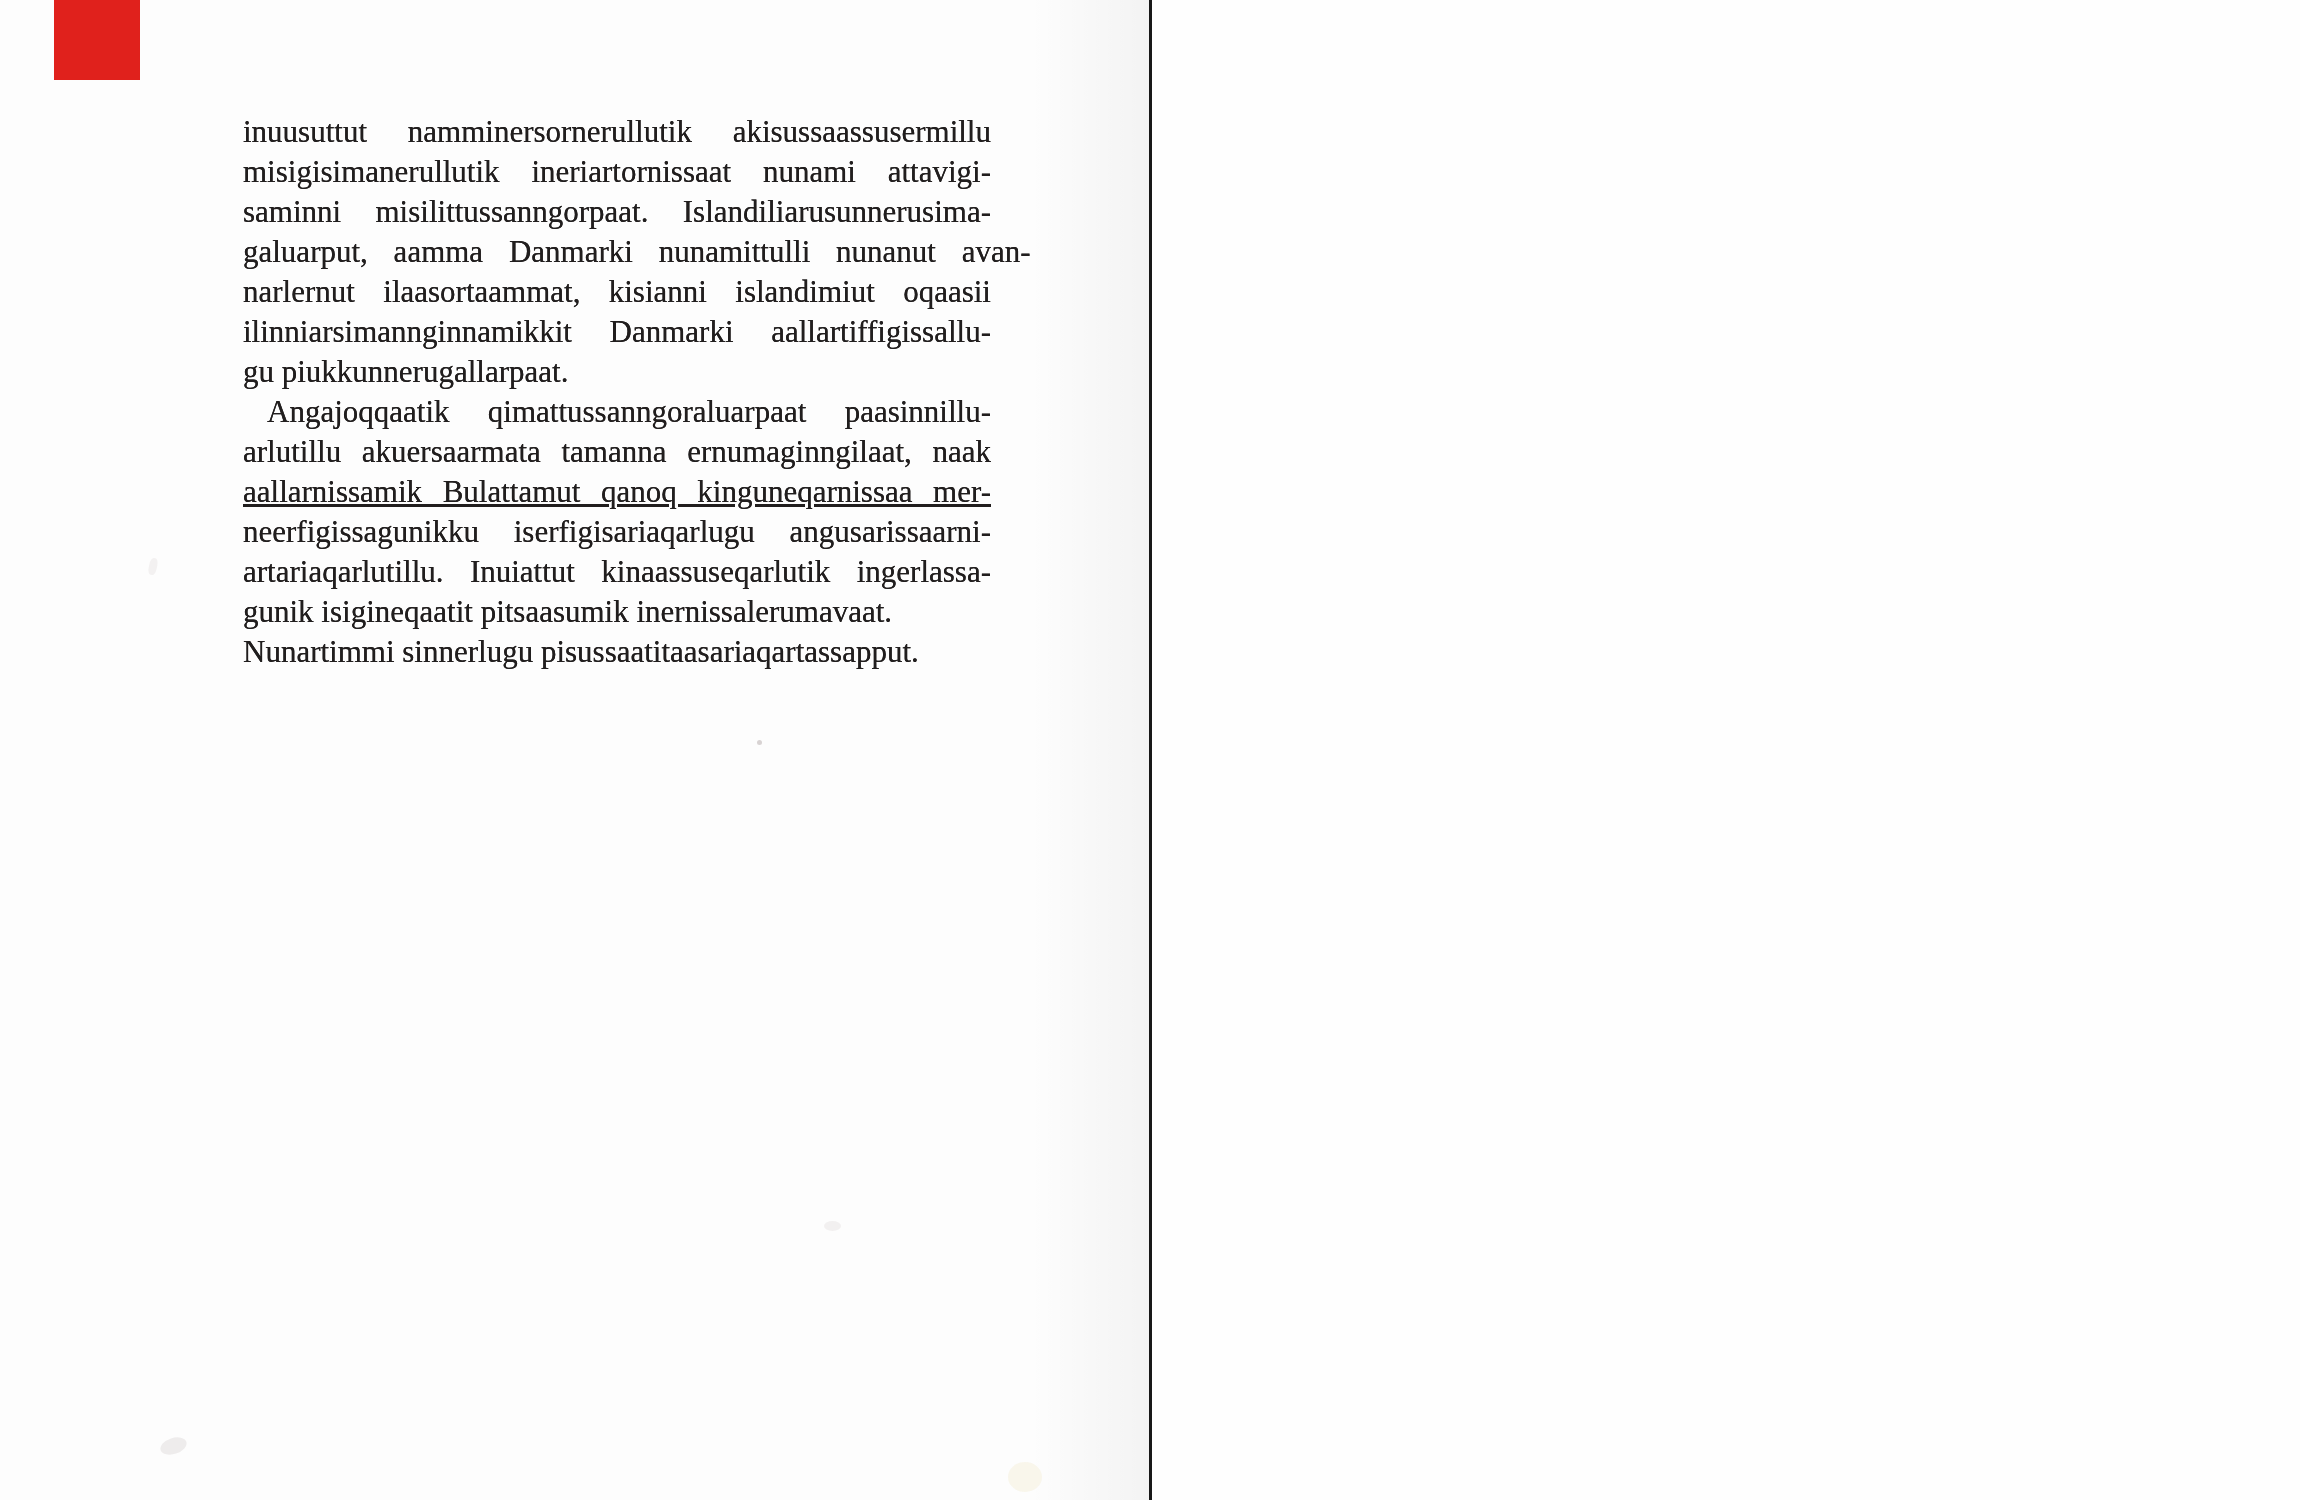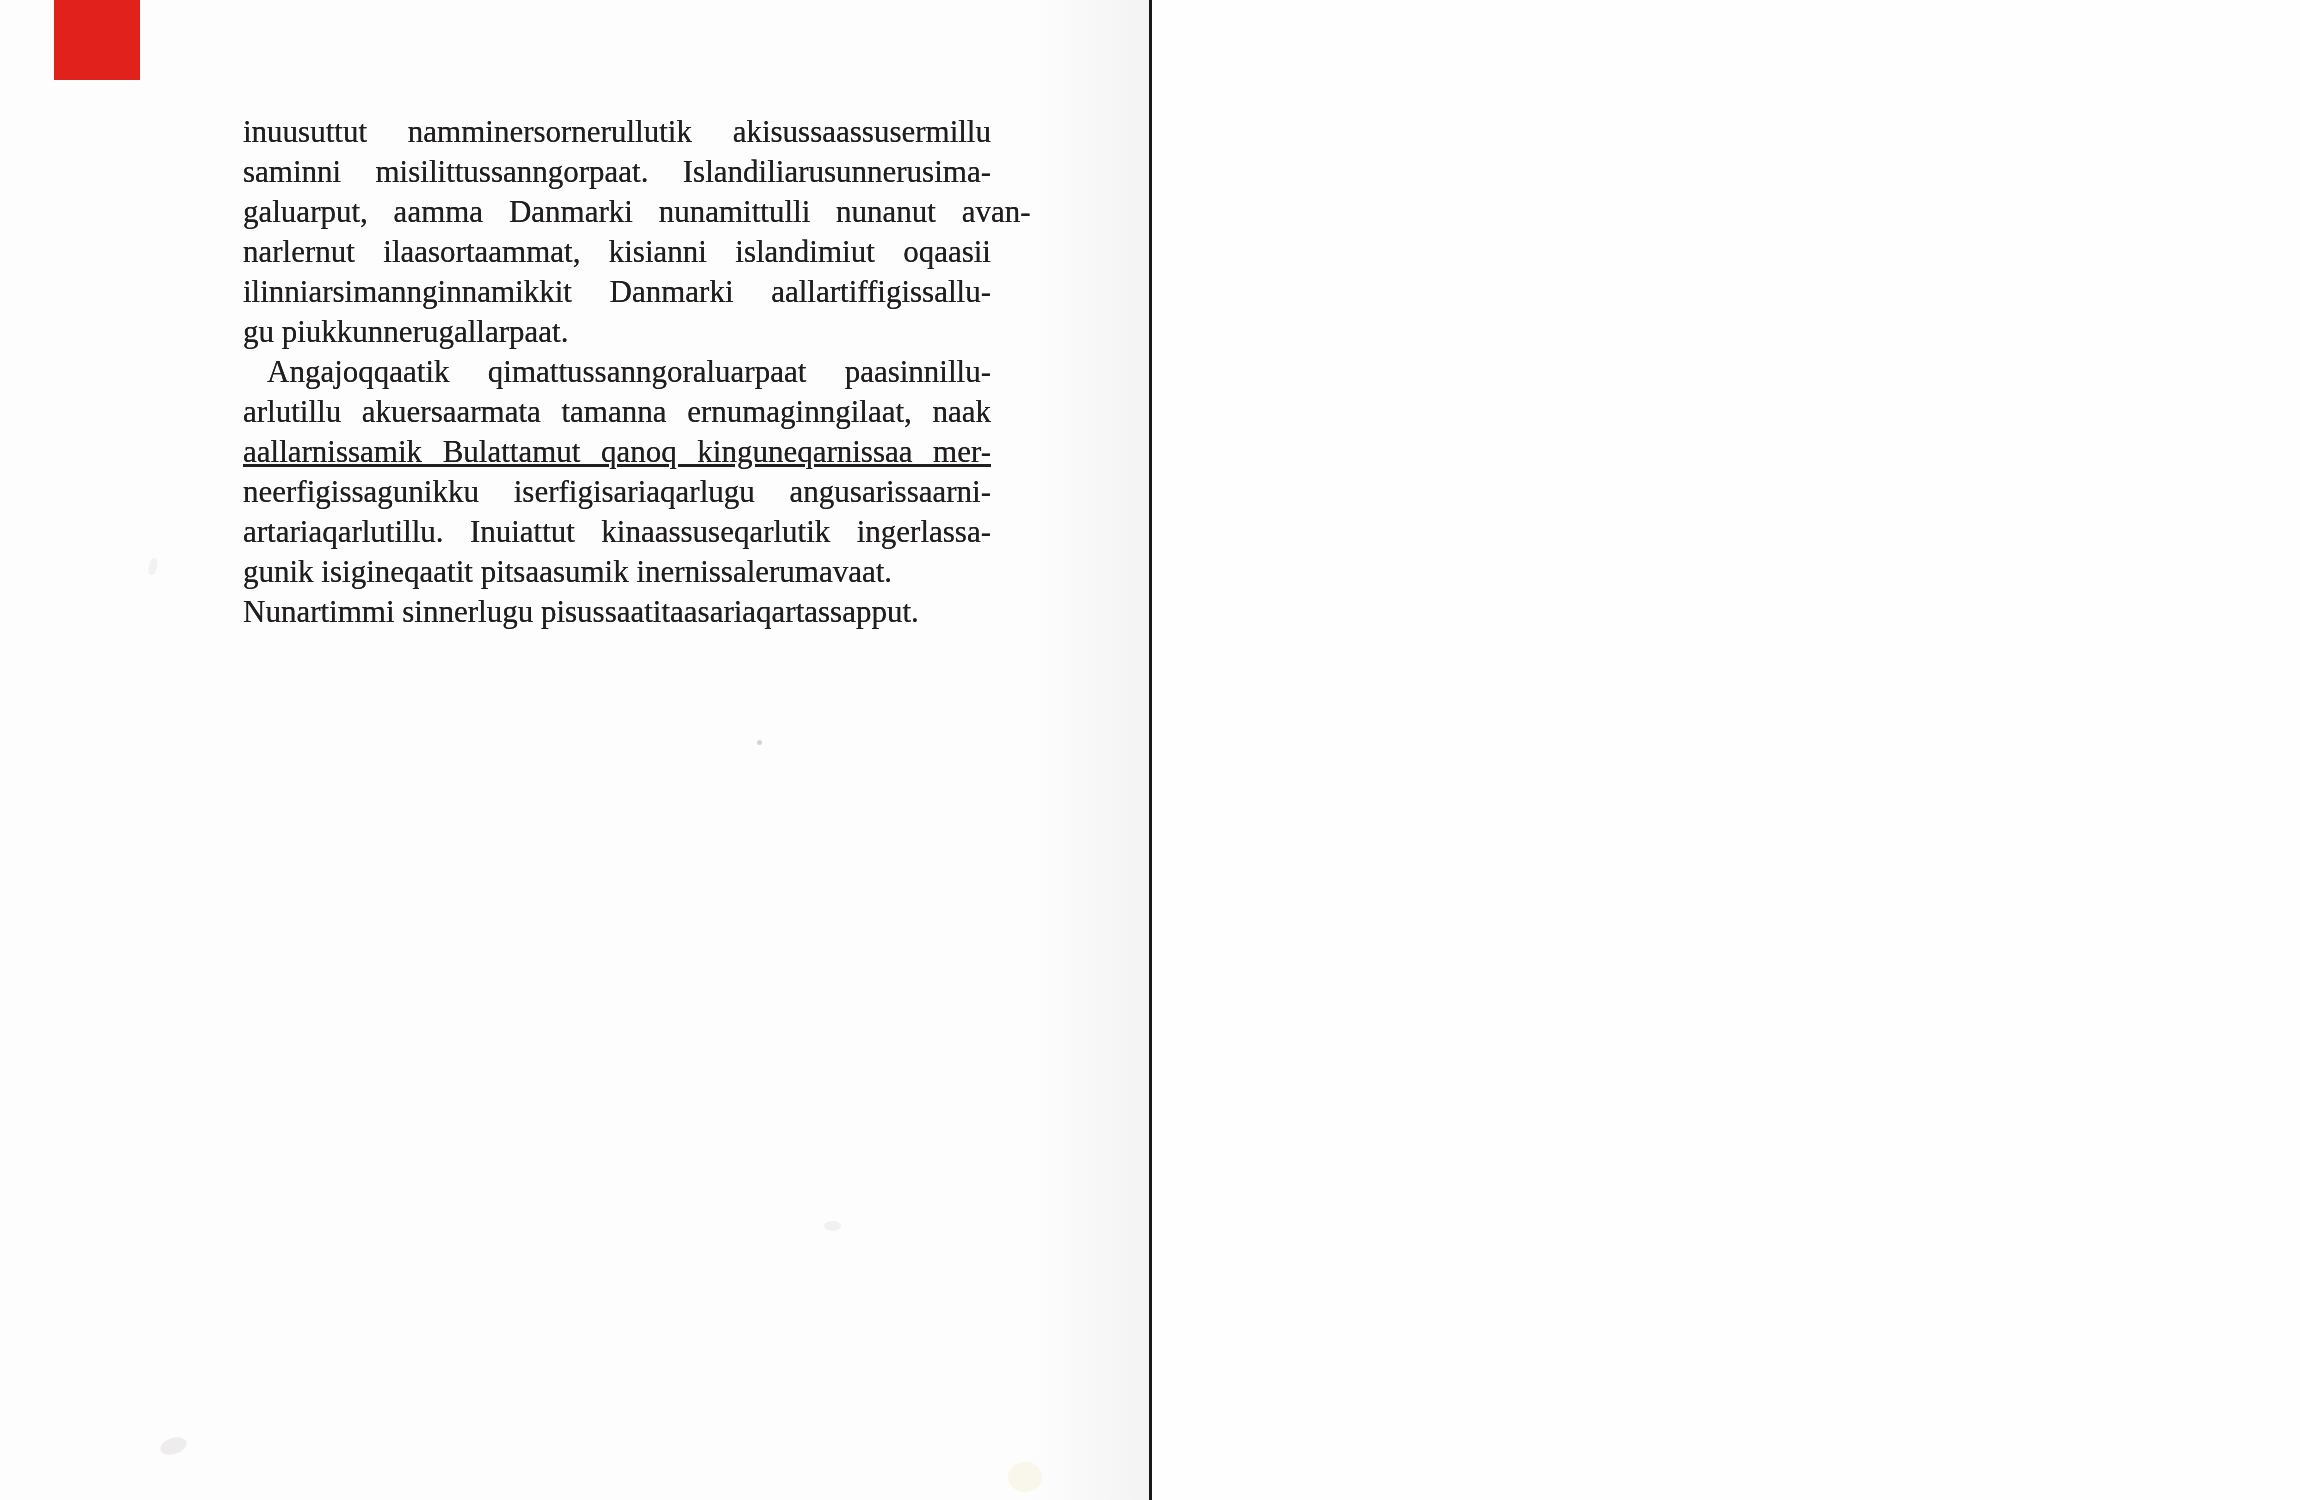--- a/index.html
+++ b/index.html
@@ -74,20 +74,21 @@
 </style>
 </head>
 <body>
 
 <div class="left-page"></div>
 <div class="gutter-shade"></div>
 <div class="red-mark"></div>
 
 <div class="text-block">
   <div class="line"><span style="word-spacing: 33.0312px;">inuusuttut namminersornerullutik akisussaassusermillu</span></div>
+  <div class="line"><span style="word-spacing: 24.0573px;">misigisimanerullutik ineriartornissaat nunami attavigi-</span></div>
   <div class="line"><span style="word-spacing: 26.5938px;">saminni misilittussanngorpaat. Islandiliarusunnerusima-</span></div>
   <div class="line"><span style="word-spacing: 18.0562px;">galuarput, aamma Danmarki nunamittulli nunanut avan-</span></div>
   <div class="line"><span style="word-spacing: 20.6289px;">narlernut ilaasortaammat, kisianni islandimiut oqaasii</span></div>
   <div class="line"><span style="word-spacing: 29.9141px;">ilinniarsimannginnamikkit Danmarki aallartiffigissallu-</span></div>
   <div class="line rag"><span>gu piukkunnerugallarpaat.</span></div>
   <div class="line indent"><span style="word-spacing: 30.5625px;">Angajoqqaatik qimattussanngoraluarpaat paasinnillu-</span></div>
   <div class="line"><span style="word-spacing: 12.9141px; text-align: right;">arlutillu akuersaarmata tamanna ernumaginngilaat, naak</span></div>
   <div class="line"><span style="word-spacing: 12.8281px; text-decoration: underline;">aallarnissamik Bulattamut qanoq kinguneqarnissaa mer-</span></div>
   <div class="line"><span style="word-spacing: 27.0781px;">neerfigissagunikku iserfigisariaqarlugu angusarissaarni-</span></div>
   <div class="line"><span style="word-spacing: 18.625px; margin-top: 24px;">artariaqarlutillu. Inuiattut kinaassuseqarlutik ingerlassa-</span></div>

